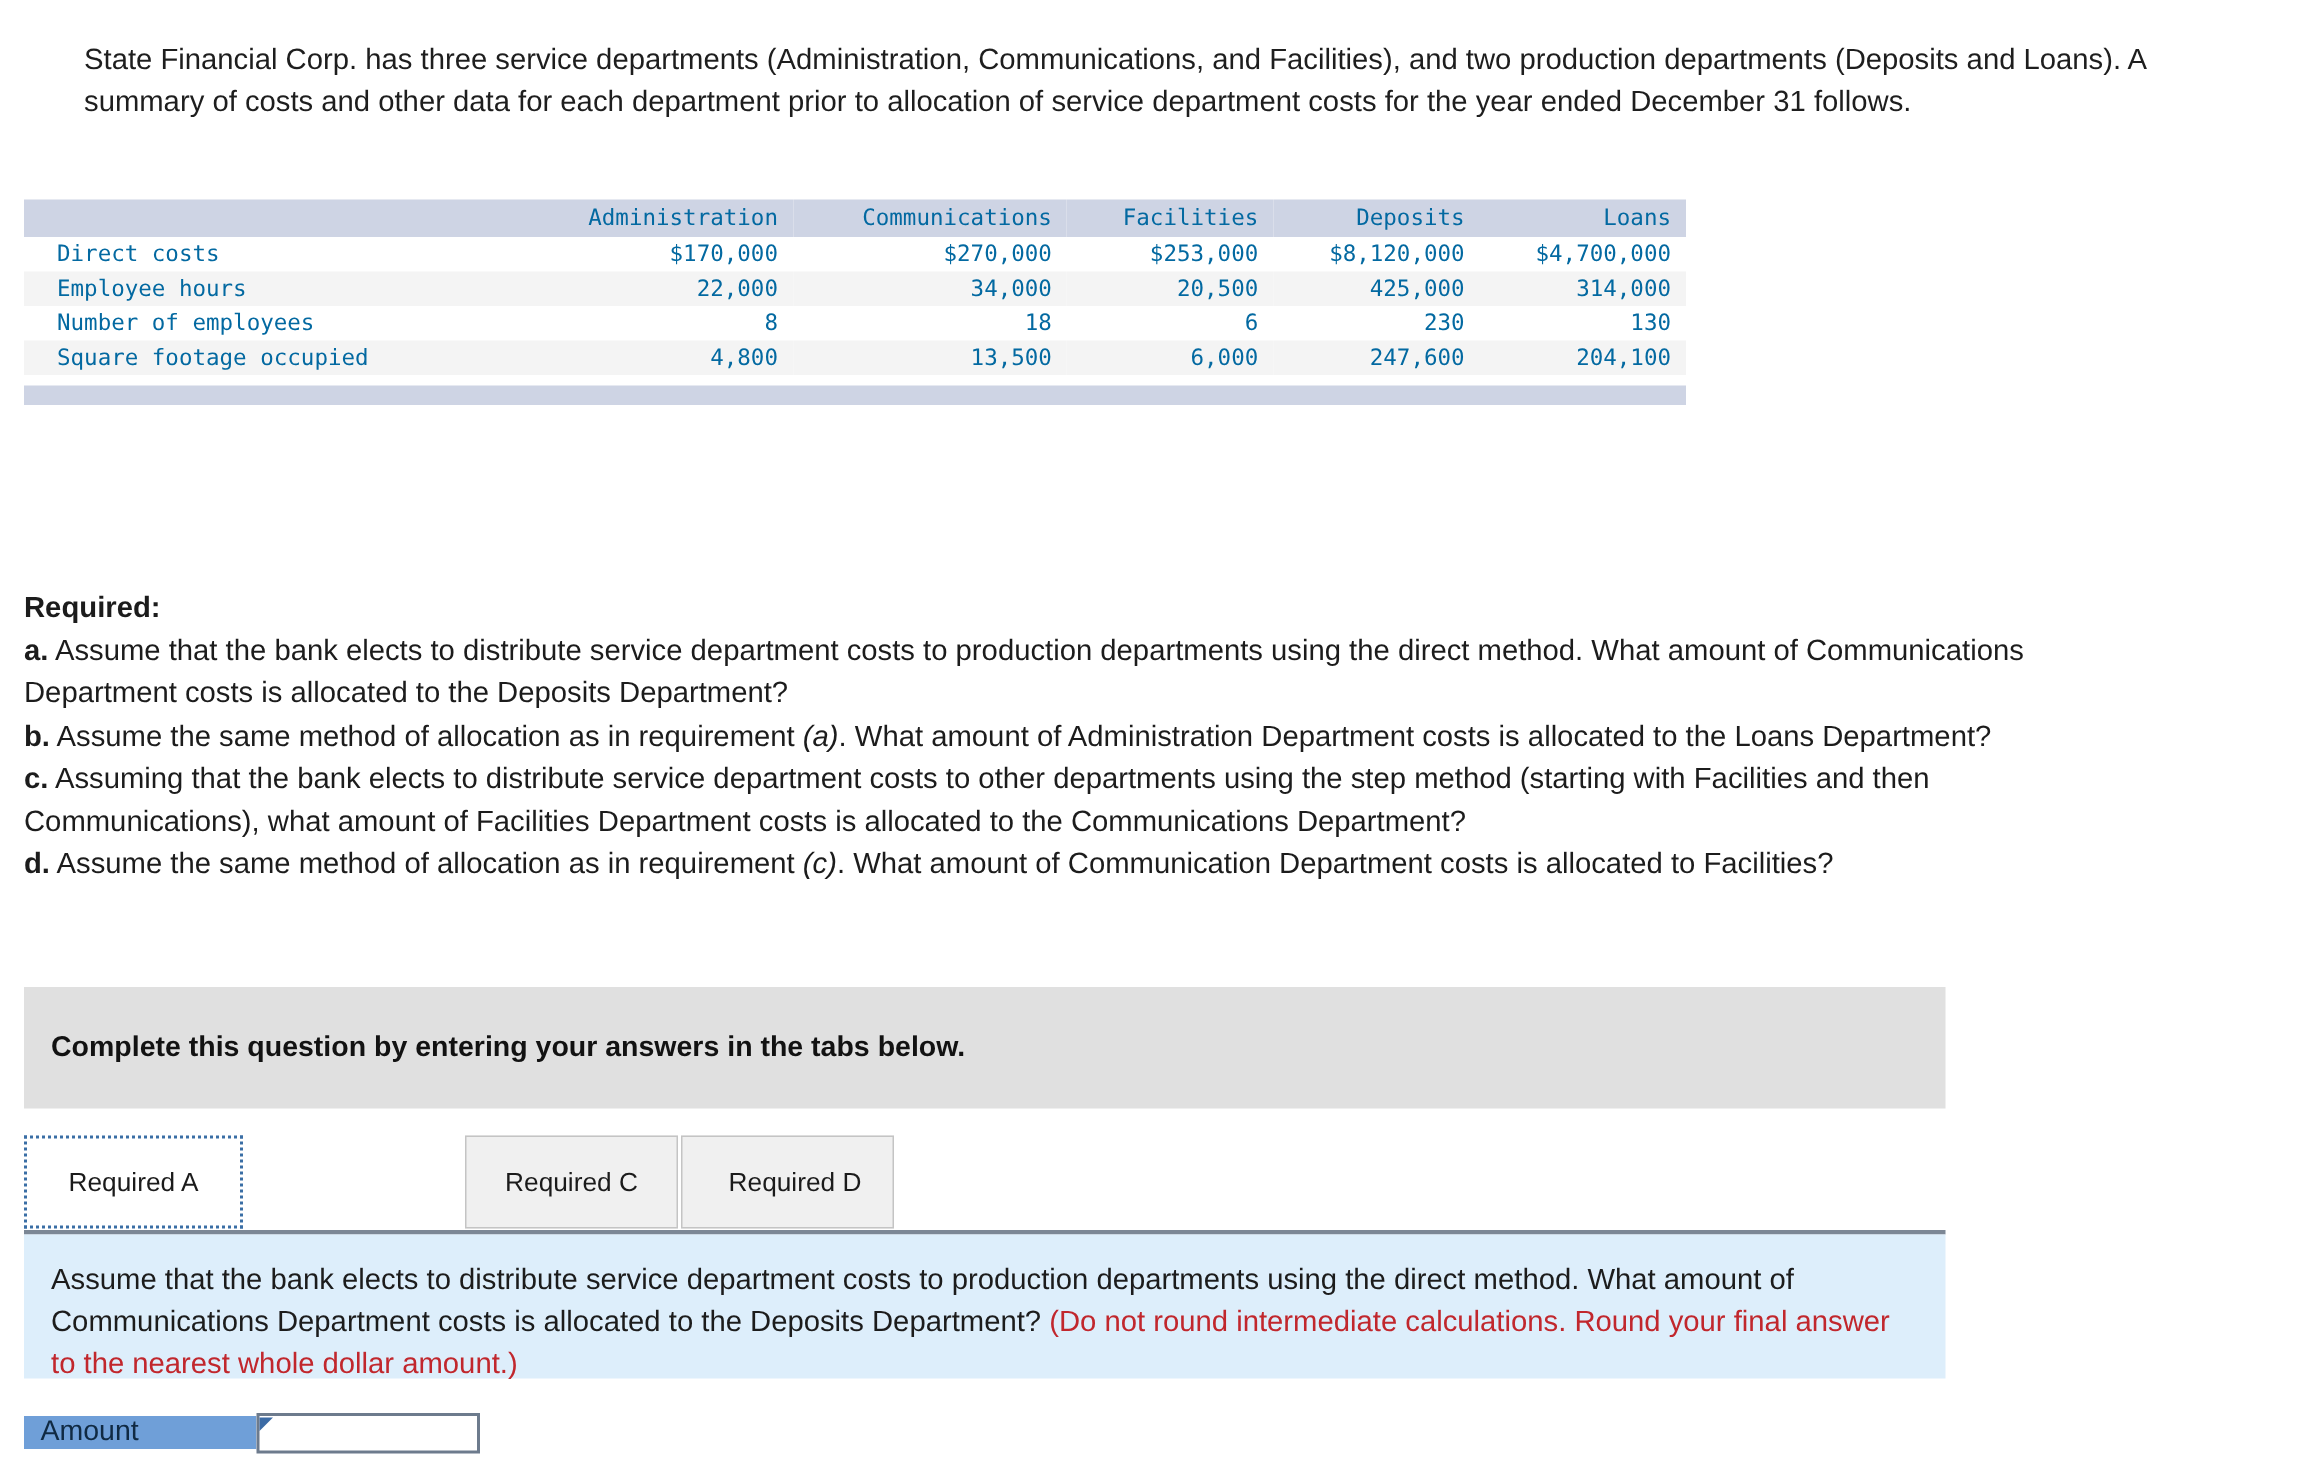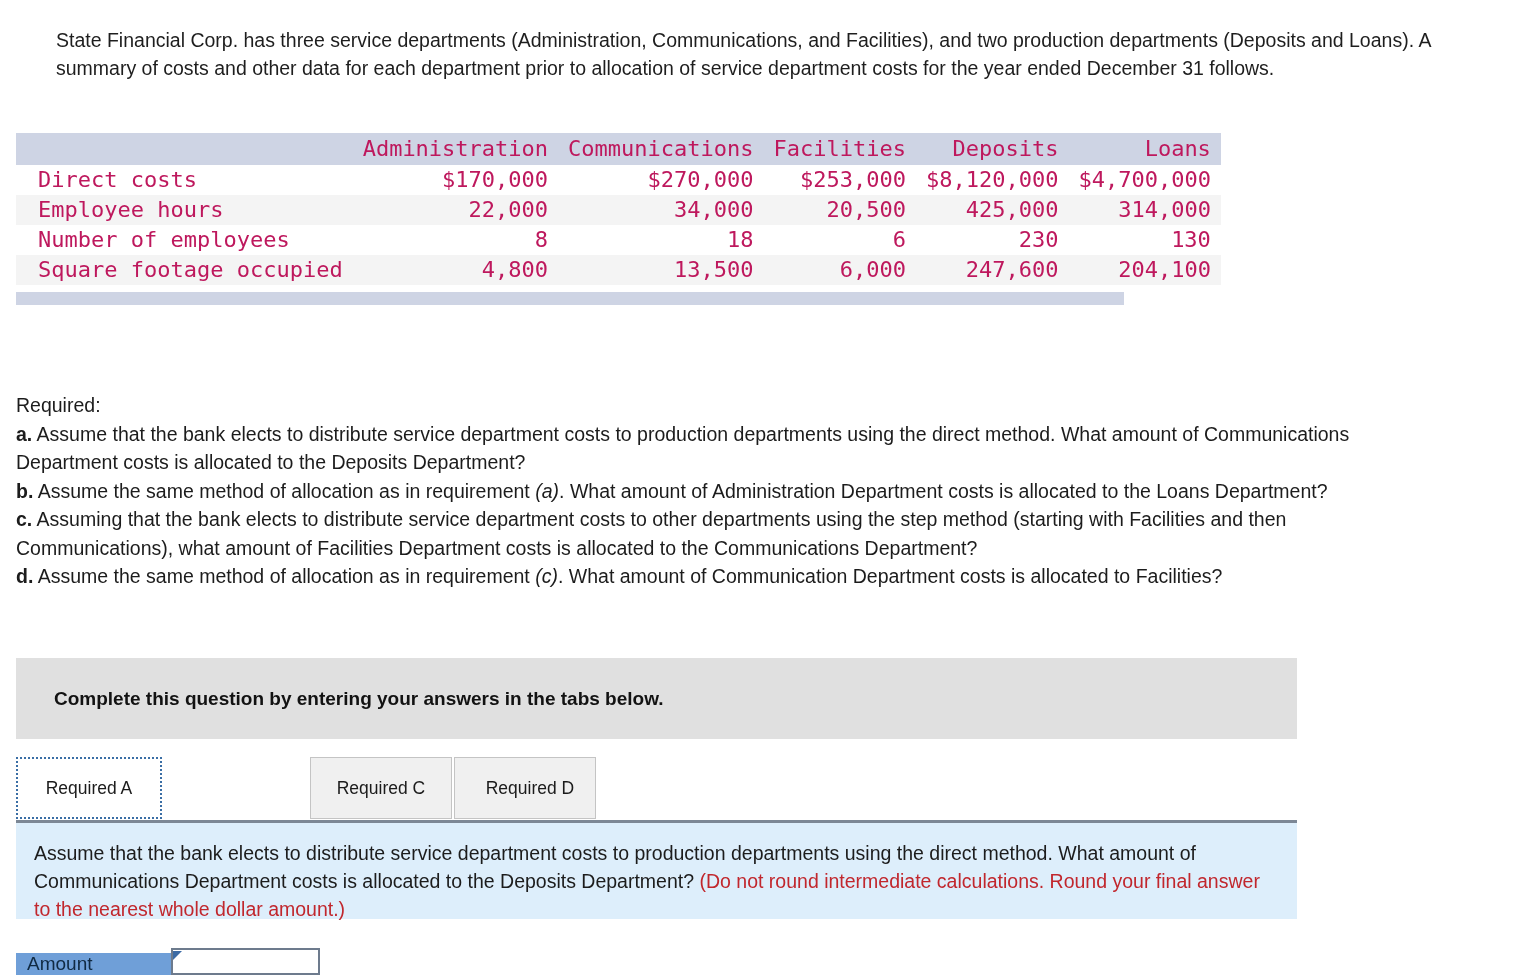--- a/index.html
+++ b/index.html
@@ -37,22 +37,22 @@
   .table-wrap {
     position: absolute;
     left: 16px;
     top: 133px;
     width: 1108px;
   }
   table.data {
     border-collapse: collapse;
     width: 100%;
     font-family: "DejaVu Sans Mono", "Liberation Mono", monospace;
-    font-size: 22px;
-    color: #be185d;
+    font-size: 15px;
+    color: #0369a1;
   }
   table.data thead th {
     background: #ced4e4;
     font-weight: normal;
     padding: 3px 10px 4px 10px;
     text-align: right;
     white-space: nowrap;
   }
   table.data thead th.rowhdr {
     text-align: left;
@@ -89,38 +89,38 @@
 
   
   .required-block {
     position: absolute;
     left: 16px;
     top: 391px;
     width: 1390px;
     font-size: 19.5px;
     line-height: 28.5px;
   }
-  .required-block .req-title { font-weight: normal; }
+  .required-block .req-title { font-weight: bold; }
   .required-block .item { margin-top: 0; }
   .required-block .item b { font-weight: bold; }
   .required-block .item i { font-style: italic; }
 
   
   .banner {
     position: absolute;
     left: 16px;
     top: 658px;
     width: 1281px;
     height: 81px;
     background: #e0e0e0;
     display: flex;
     align-items: center;
   }
   .banner-text {
-    padding-left: 38px;
+    padding-left: 18px;
     font-size: 19px;
     font-weight: bold;
     color: #121212;
   }
 
   
   .tabs {
     position: absolute;
     left: 16px;
     top: 757px;
@@ -171,21 +171,21 @@
   }
   .qpanel .note { color: #c1272d; }
 
   
   .amount-row {
     position: absolute;
     left: 16px;
     top: 935px;
     height: 40px;
     display: flex;
-    align-items: flex-end;
+    align-items: center;
   }
   .amount-label {
     width: 155px;
     background: #6f9fd8;
     color: #102a43;
     font-size: 19px;
     display: flex;
     align-items: center;
     padding-left: 11px;
     position: relative;

